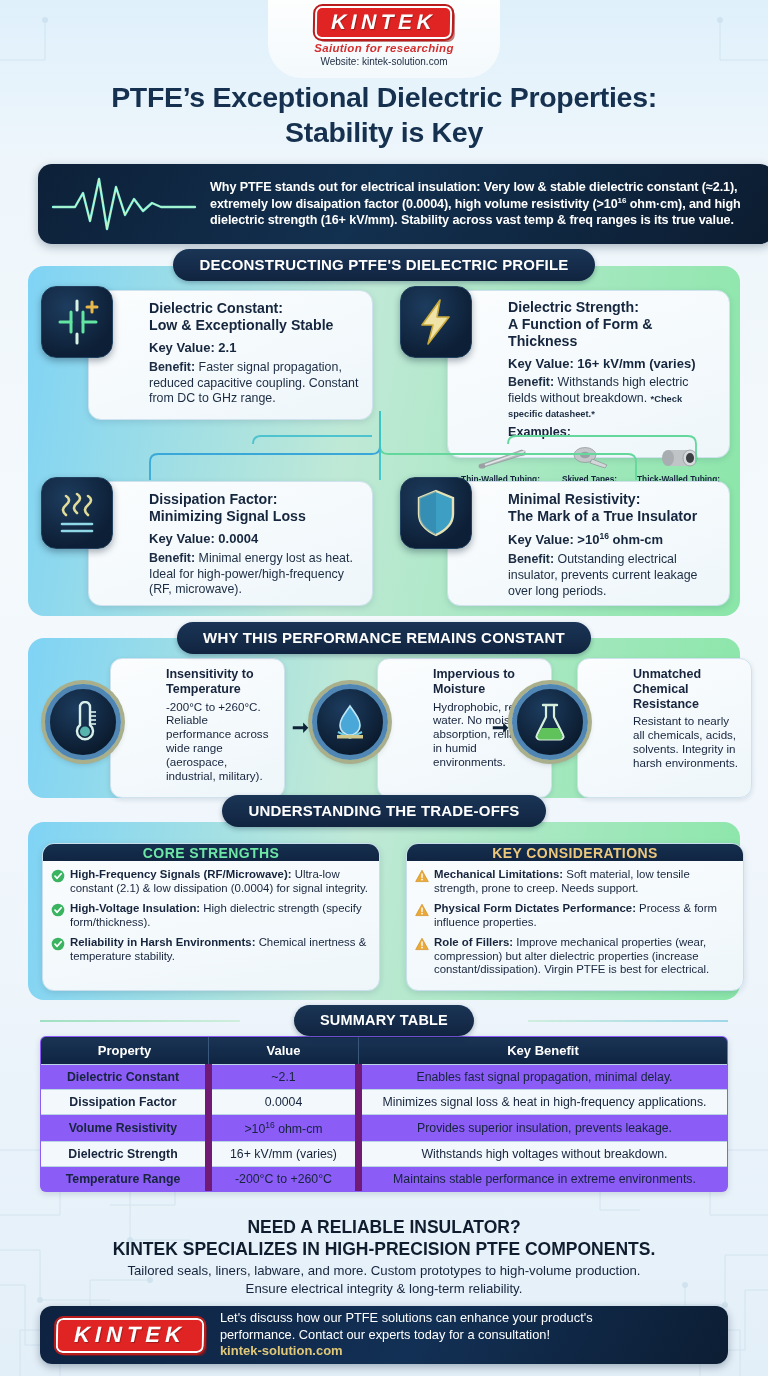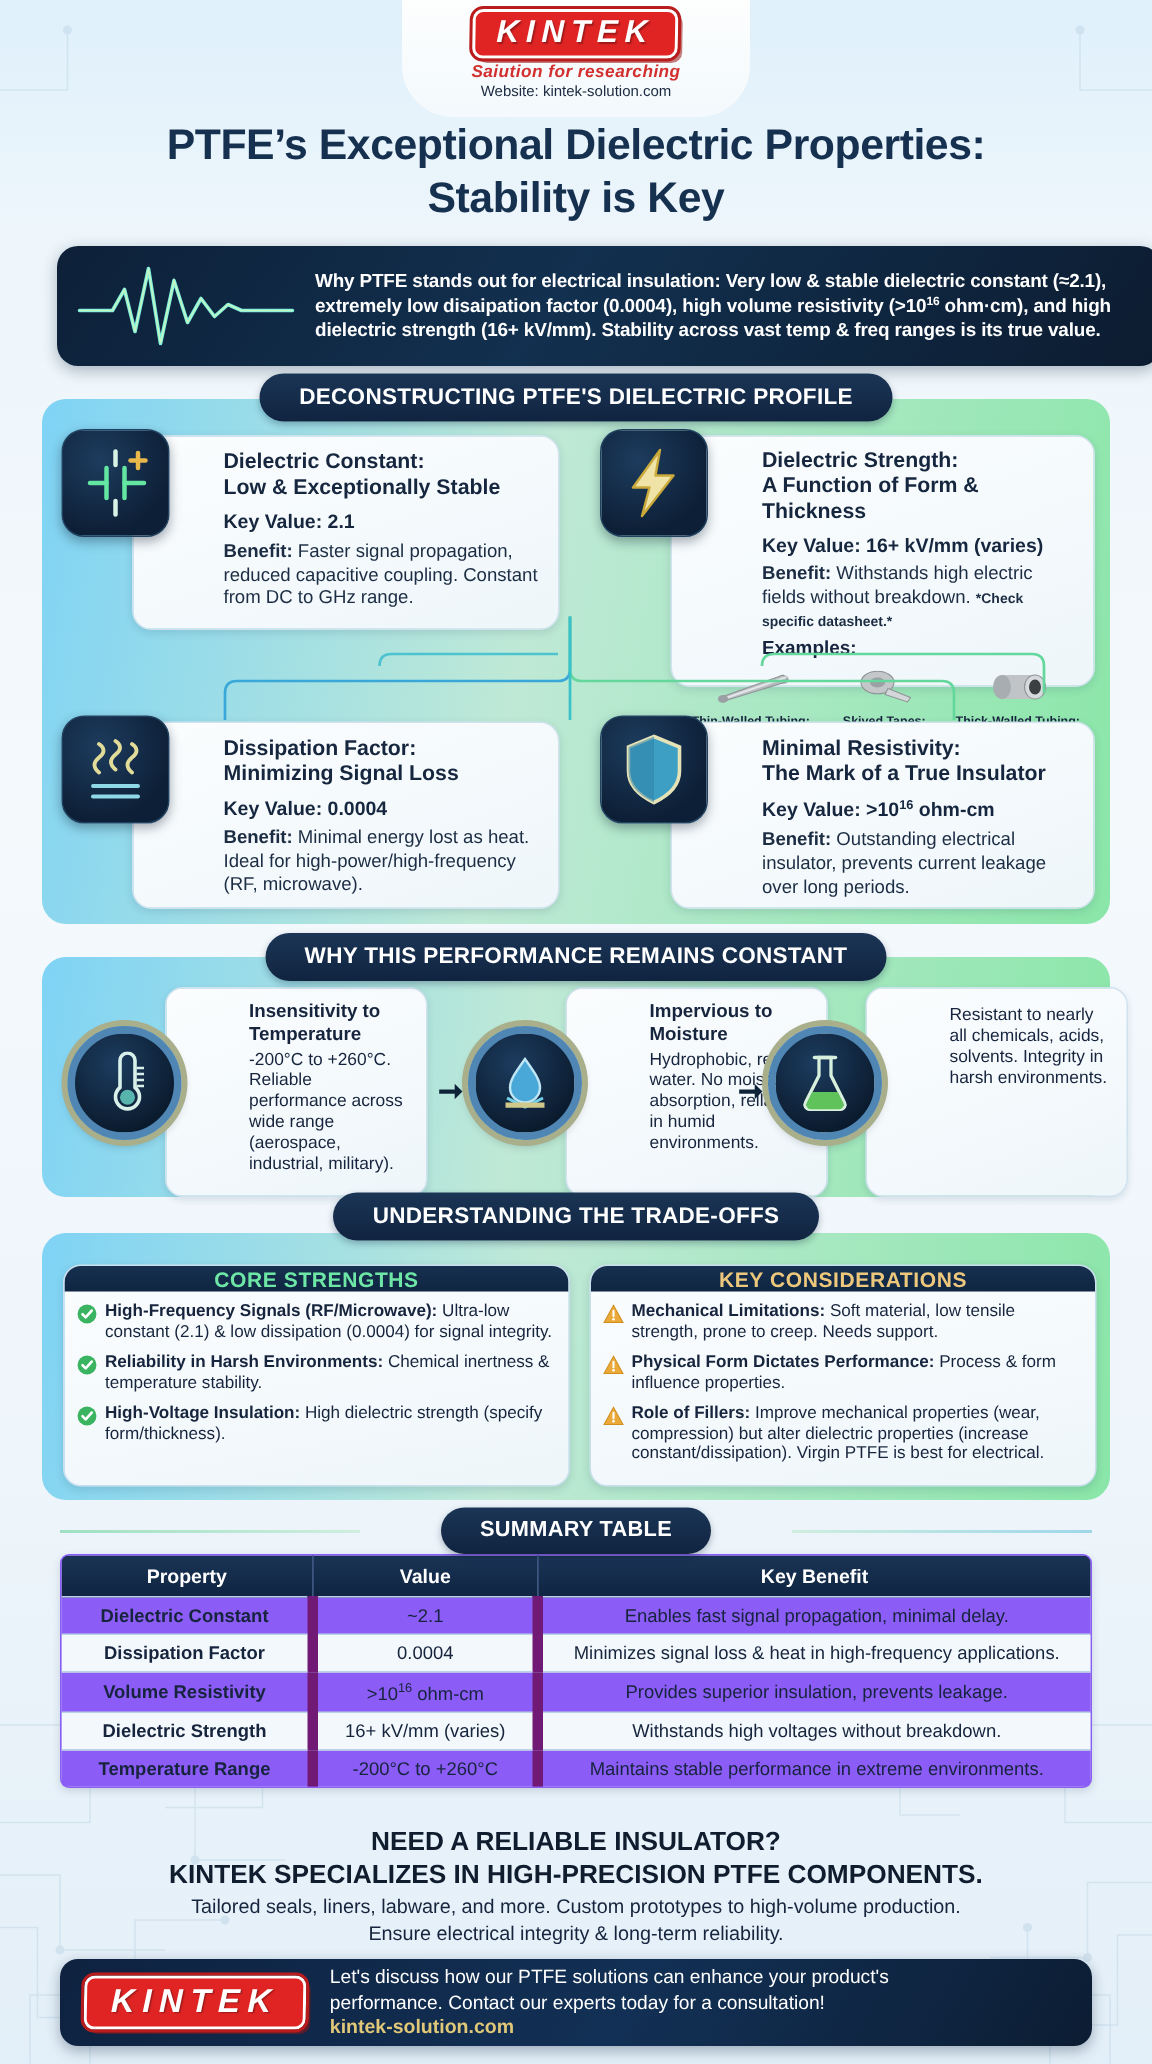--- a/index.html
+++ b/index.html
@@ -463,20 +463,24 @@
 
   <div class="const-circle" style="left:512px; top:684px;">
     <svg width="36" height="42" viewBox="0 0 36 42">
       <path d="M14 4 V16 L5 34 a3 3 0 0 0 2.6 4.5 H28.4 A3 3 0 0 0 31 34 L22 16 V4 Z" fill="none" stroke="#d7f0dd" stroke-width="2.2"></path>
       <path d="M9.5 27 L26.5 27 L30 34 a3 3 0 0 1 -2.6 4.5 H8.6 A3 3 0 0 1 6 34 Z" fill="#5fc25a"></path>
       <path d="M11 4 H25" stroke="#d7f0dd" stroke-width="2.4" stroke-linecap="round"></path>
     </svg>
   </div>
   <div class="const-card" style="left:577px; top:658px;">
     <div style="padding:8px 8px 0 55px;">
+      <div class="const-title">
+        <span>Unmatched</span><br>
+        <span>Chemical Resistance</span>
+      </div>
       <div class="const-text">Resistant to nearly all chemicals, acids, solvents. Integrity in harsh environments.</div>
     </div>
   </div>
 
   <div class="frame" style="left:28px; top:822px; width:712px; height:178px;"></div>
   <div class="pill-wrap" style="top:795px;">
     <span class="pill">UNDERSTANDING THE TRADE-OFFS</span>
   </div>
 
   <div class="to-col" style="left:42px;">
@@ -489,33 +493,33 @@
             <circle cx="8" cy="8" r="7.2" fill="#3bb462"></circle>
             <path d="M4.6 8.2 L7 10.6 L11.6 5.4" fill="none" stroke="#fff" stroke-width="2" stroke-linecap="round" stroke-linejoin="round"></path>
           </svg>
         <div class="txt"><b>High-Frequency Signals (RF/Microwave):</b><span> Ultra-low constant (2.1) &amp; low dissipation (0.0004) for signal integrity.</span></div>
       </div>
       <div class="to-item">
         <svg class="bullet-ico" viewBox="0 0 16 16">
             <circle cx="8" cy="8" r="7.2" fill="#3bb462"></circle>
             <path d="M4.6 8.2 L7 10.6 L11.6 5.4" fill="none" stroke="#fff" stroke-width="2" stroke-linecap="round" stroke-linejoin="round"></path>
           </svg>
-        <div class="txt"><b>Reliability in Harsh Environments:</b><span> Chemical inertness &amp; temperature stability.</span></div>
+        <div class="txt"><b>High-Voltage Insulation:</b><span> High dielectric strength (specify form/thickness).</span></div>
       </div>
       <div class="to-item">
         <svg class="bullet-ico" viewBox="0 0 16 16">
             <circle cx="8" cy="8" r="7.2" fill="#3bb462"></circle>
             <path d="M4.6 8.2 L7 10.6 L11.6 5.4" fill="none" stroke="#fff" stroke-width="2" stroke-linecap="round" stroke-linejoin="round"></path>
           </svg>
-        <div class="txt"><b>High-Voltage Insulation:</b><span> High dielectric strength (specify form/thickness).</span></div>
-      </div>
-    </div>
-  </div>
-
-  <div class="to-col" style="left:393px;">
+        <div class="txt"><b>Reliability in Harsh Environments:</b><span> Chemical inertness &amp; temperature stability.</span></div>
+      </div>
+    </div>
+  </div>
+
+  <div class="to-col" style="left:406px;">
     <div class="to-head" style="color:#edc87c;">
       <span>KEY CONSIDERATIONS</span>
     </div>
     <div class="to-list">
       <div class="to-item">
         <svg class="bullet-ico" viewBox="0 0 16 16">
             <path d="M8 1.4 L15.2 14.4 H0.8 Z" fill="#eba93a" stroke="#d08f1e" stroke-width=".8"></path>
             <path d="M8 5.6 V9.8" stroke="#fff" stroke-width="1.6" stroke-linecap="round"></path>
             <circle cx="8" cy="12" r="1" fill="#fff"></circle>
           </svg>

